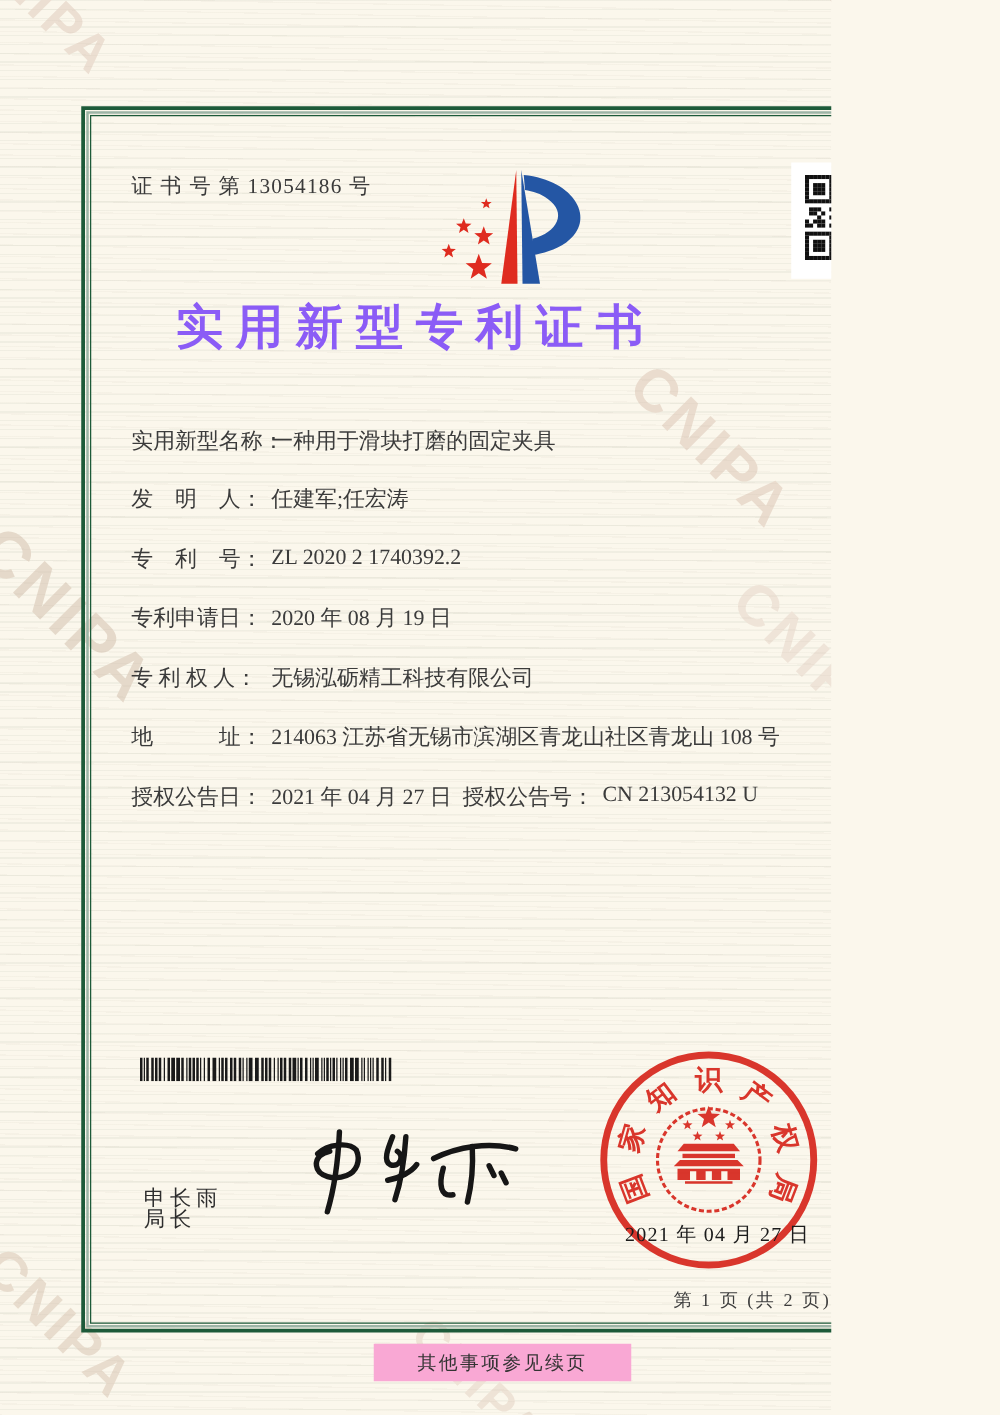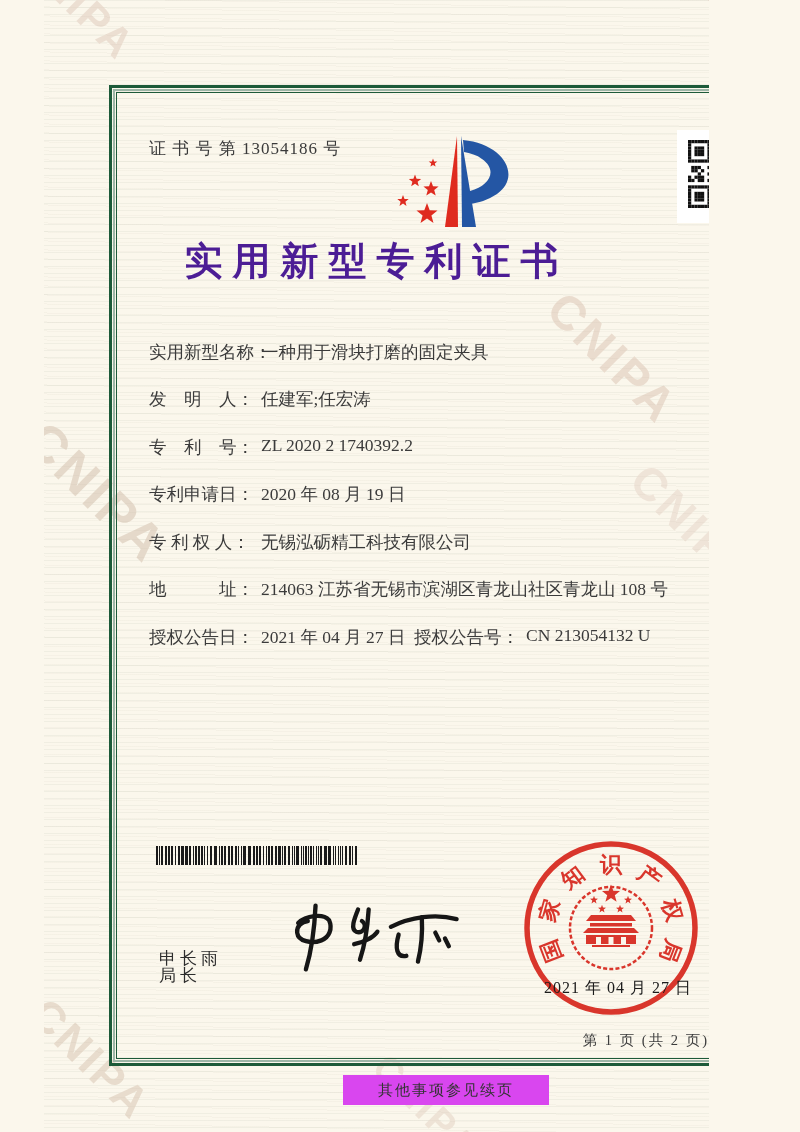--- a/index.html
+++ b/index.html
@@ -1,17 +1,17 @@
 <!DOCTYPE html>
 <html><head>
 <meta charset="utf-8">
 <style>
   html,body{margin:0;padding:0;background:#fbf7ec;}
   .page{position:relative;width:665px;height:1132px;background:#fbf7ec;overflow:hidden;
-        font-family:"Liberation Serif","DejaVu Serif",serif;color:#333;margin-left:44px;}
+        font-family:"Liberation Serif","DejaVu Serif",serif;color:#333;}
   
   .page::before{content:"";position:absolute;inset:0;pointer-events:none;
         background:repeating-linear-gradient(180deg, rgba(145,158,138,0.10) 0 1px, transparent 1px 7px);}
   .page::after{content:"";position:absolute;inset:0;pointer-events:none;
         background:repeating-linear-gradient(181deg, rgba(160,150,130,0.06) 0 1px, transparent 1px 9px);}
 
   
   .wm{position:absolute;font-family:"Liberation Sans","DejaVu Sans",sans-serif;font-weight:bold;
       color:#ecdfd2;transform:rotate(45deg);letter-spacing:3px;white-space:nowrap;z-index:0;}
   .wm.tl{left:-38px;top:-22px;font-size:42px;}
@@ -28,21 +28,21 @@
   .frame::after{content:"";position:absolute;inset:4px;border:1px solid #1d5a39;}
 
   .cert-no{position:absolute;left:105px;top:137px;font-size:17px;letter-spacing:1px;color:#3a3a3a;z-index:2;}
 
   .logo{position:absolute;left:340px;top:130px;z-index:2;}
 
   .qrbox{position:absolute;left:633px;top:130px;width:90px;height:93px;background:#ffffff;z-index:2;}
   .qrbox svg{position:absolute;left:11px;top:10px;}
 
   .title{position:absolute;left:0;right:0;top:236px;text-align:center;font-size:38px;font-weight:bold;
-         letter-spacing:10px;color:#4c1d95;z-index:2;}
+         letter-spacing:10px;color:#8b5cf6;z-index:2;}
 
   .fields{position:absolute;left:105px;top:340px;width:580px;font-size:17.5px;color:#3b3b3b;z-index:2;}
   .frow{position:absolute;left:0;height:24px;white-space:nowrap;}
   .frow .lab{position:absolute;left:0;}
   .frow .val{position:absolute;left:112px;}
   .r1{top:0px;} .r2{top:47px;} .r3{top:95px;} .r4{top:142px;} .r5{top:190px;} .r6{top:237px;} .r7{top:285px;}
   .r7 .lab2{position:absolute;left:265px;}
   .r7 .val2{position:absolute;left:377px;}
 
   .paras{position:absolute;left:105px;top:658px;width:610px;font-size:17px;line-height:26.5px;
@@ -56,21 +56,21 @@
 
   .sig{position:absolute;left:232px;top:894px;z-index:3;}
 
   .seal{position:absolute;left:478px;top:839px;opacity:.93;z-index:2;}
   .seal-date{position:absolute;left:500px;top:978px;font-size:16px;color:#1b1b1b;letter-spacing:1px;
              white-space:nowrap;z-index:4;}
 
   .pagenum{position:absolute;left:0;right:0;top:1031px;text-align:right;font-size:14.5px;
            color:#3d3d3d;letter-spacing:2px;z-index:2;}
 
-  .cont{position:absolute;left:299px;top:1075px;width:206px;height:30px;background:#d946ef;
+  .cont{position:absolute;left:299px;top:1075px;width:206px;height:30px;background:#f9a8d4;
         display:flex;align-items:center;justify-content:center;font-size:15px;letter-spacing:2px;
         color:#333;z-index:2;}
 
   .ornament{position:absolute;left:684px;top:974px;z-index:2;}
 </style>
 </head>
 <body>
 
 <div class="page">
 

